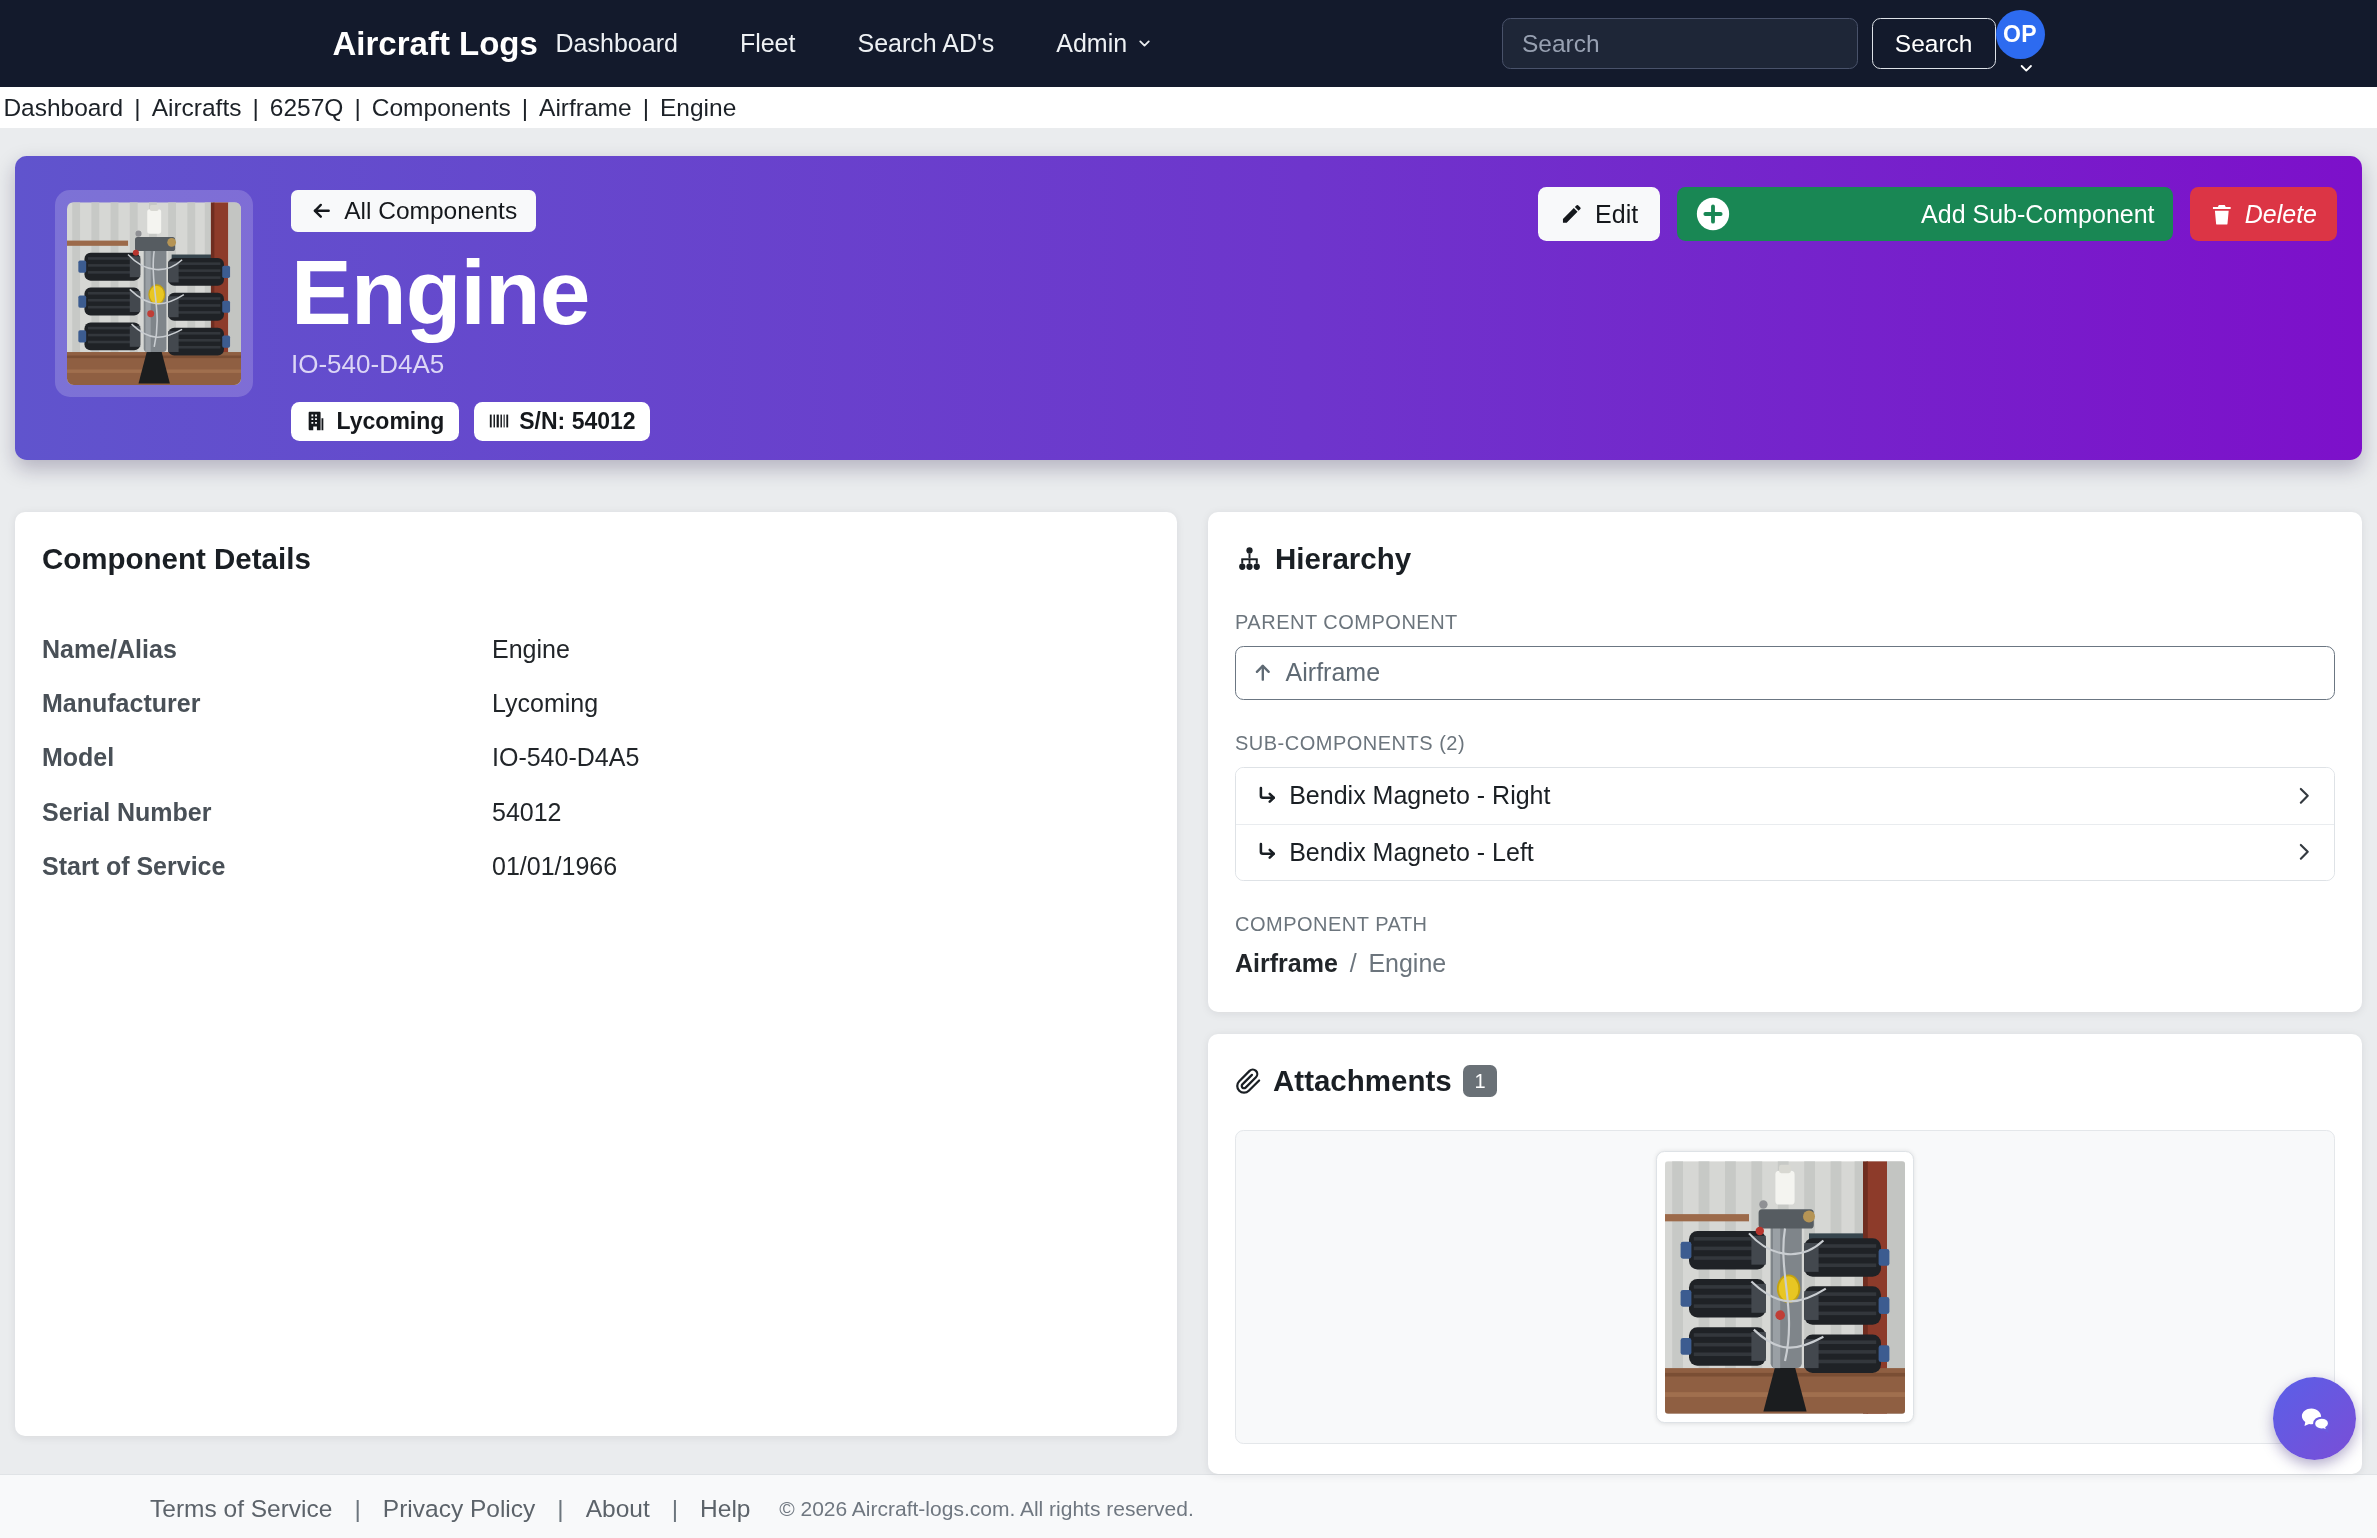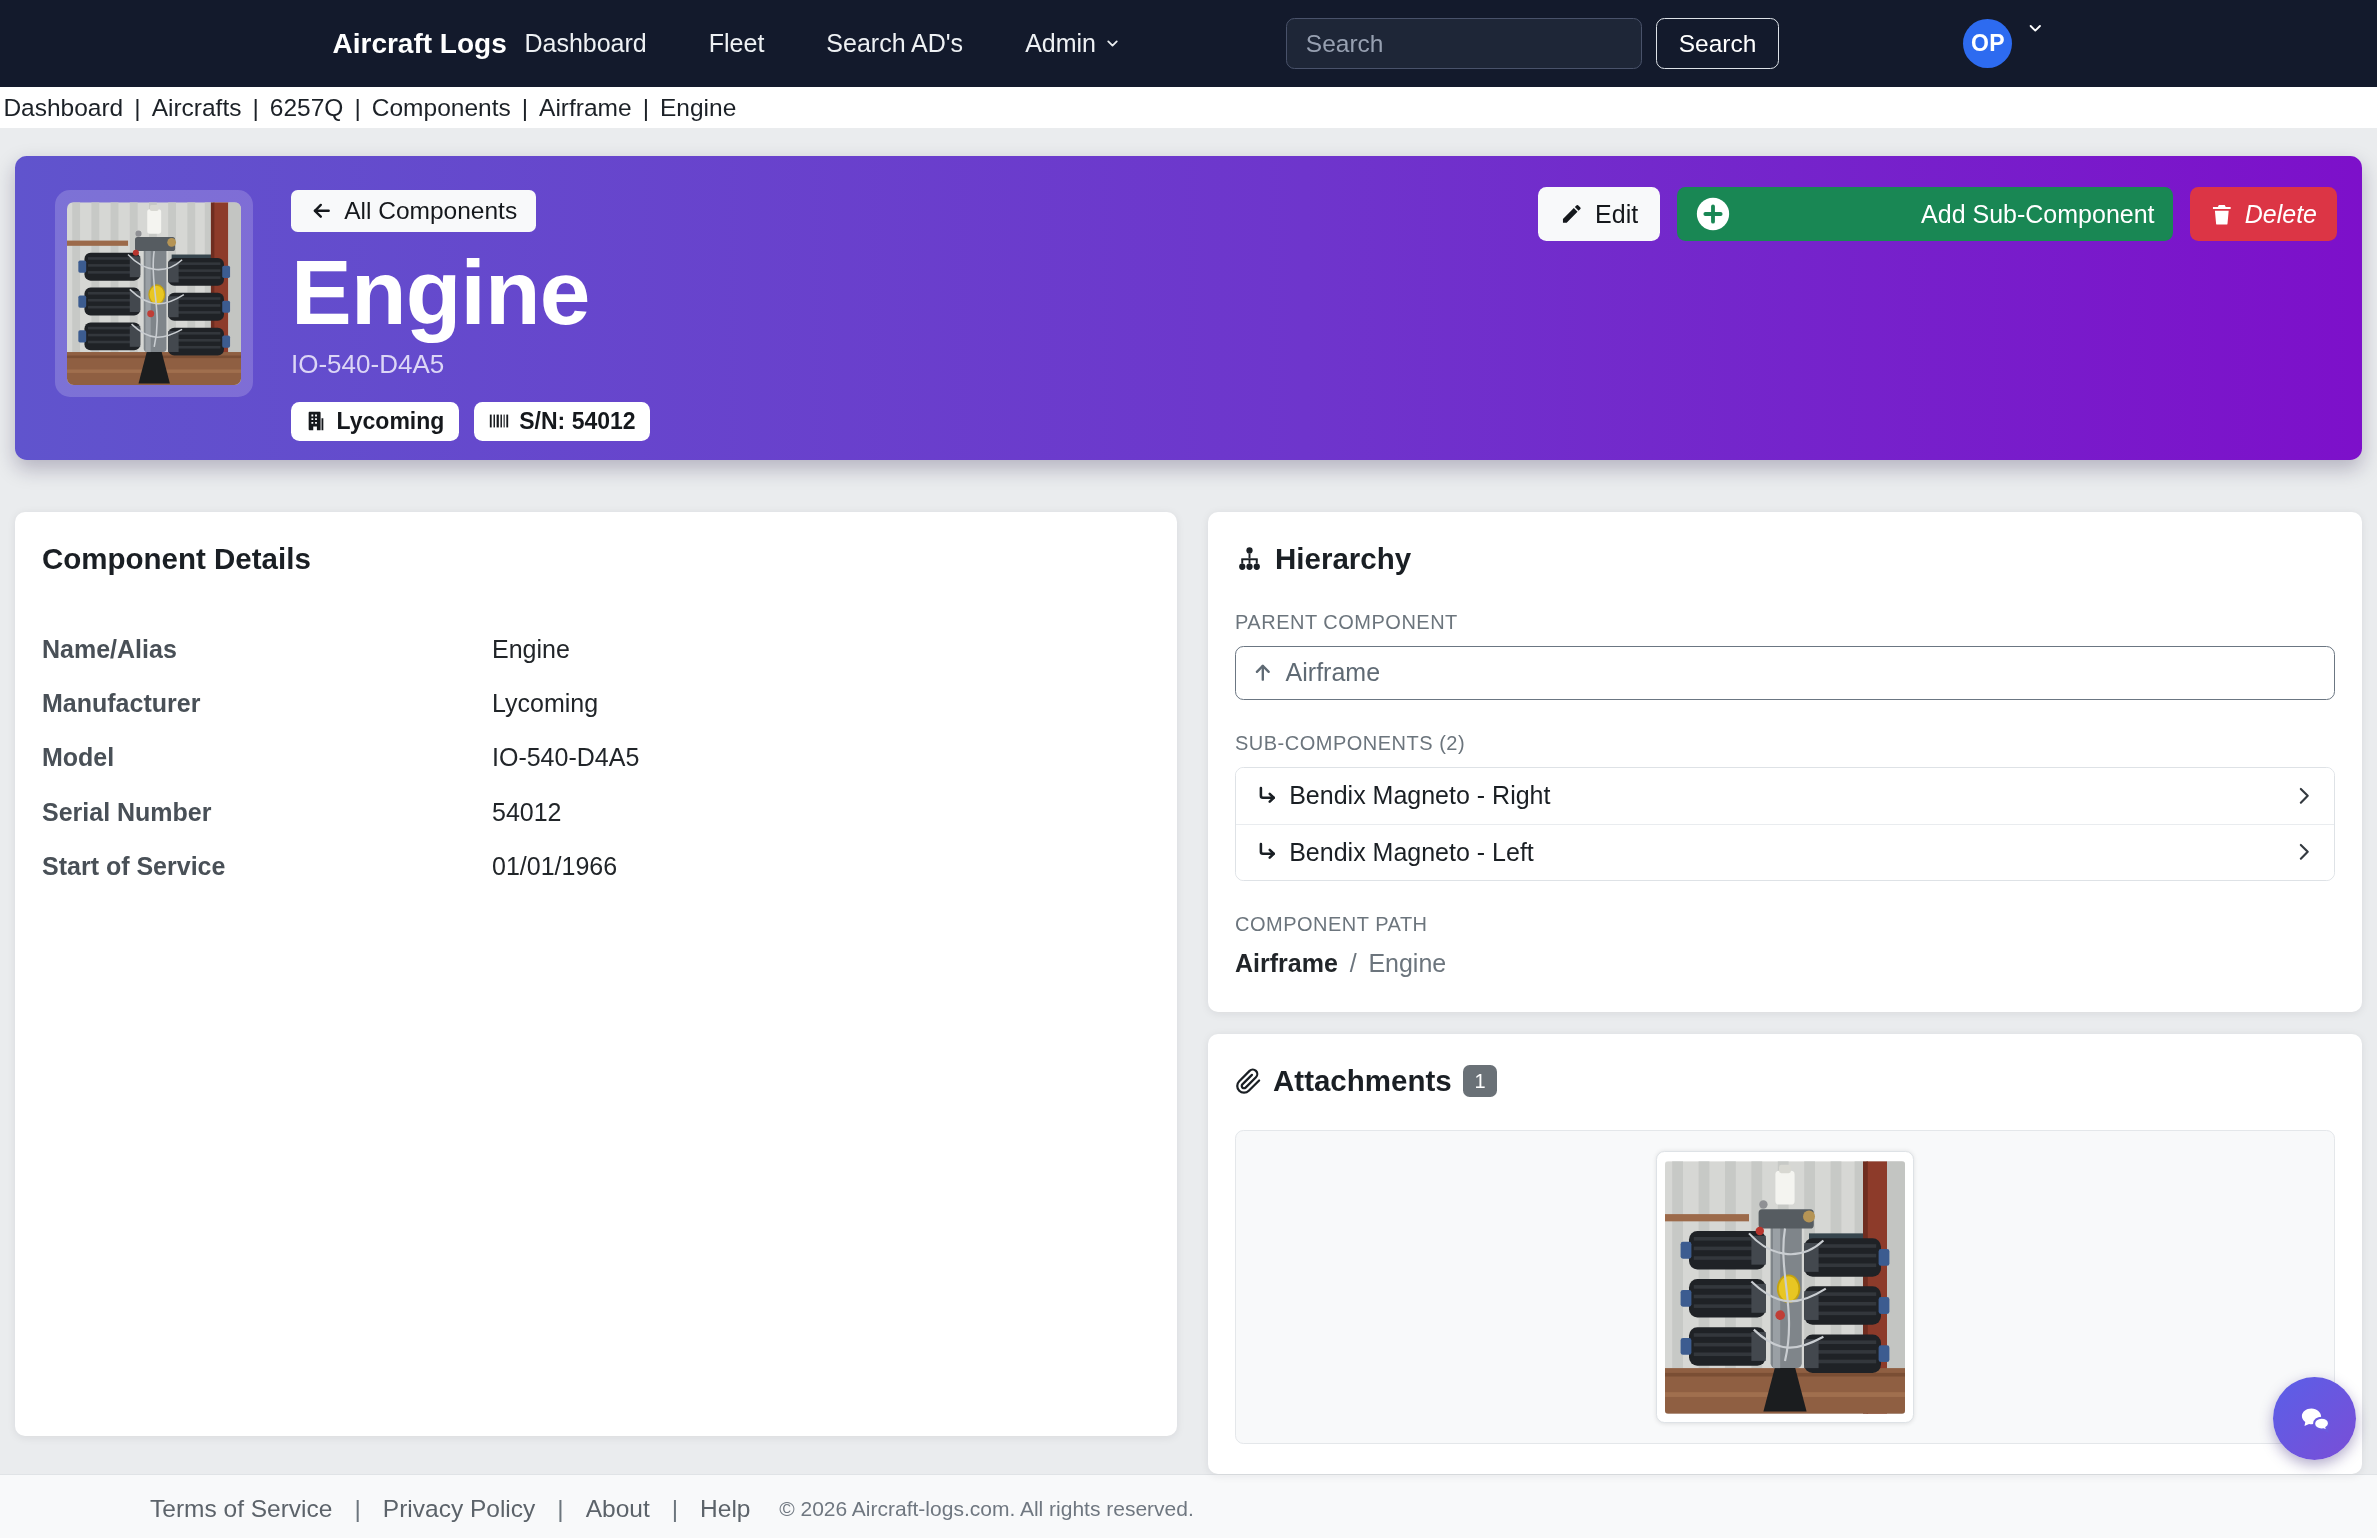--- a/index.html
+++ b/index.html
@@ -7,35 +7,35 @@
   .page {
     width:2377px; height:1538px; position:relative; overflow:hidden;
     display:flex; flex-direction:column;
     background:#eaecee;
     font-family:"Liberation Sans", sans-serif;
     -webkit-font-smoothing:antialiased;
   }
   
   .navbar { height:87px; background:#131a2c; flex:0 0 auto; display:flex; }
   .nav-inner { width:1712px; margin:0 auto; display:flex; align-items:center; }
-  .brand { color:#fff; font-size:28px; font-weight:700; white-space:nowrap; cursor:pointer; }
+  .brand { color:#fff; font-size:33px; font-weight:700; white-space:nowrap; cursor:pointer; }
   .nav-links { display:flex; align-items:center; list-style:none; }
   .nav-link { color:#eef1f4; font-size:25px; padding:0 31px; white-space:nowrap; cursor:pointer; display:inline-flex; align-items:center; gap:8.4px; }
   .nav-link.first { padding-left:17.7px; }
   .spacer { flex:1; }
   .search-input {
     width:356px; height:51px; background:#1e2637; border:1.7px solid #49526a; border-radius:8.4px;
     color:#fff; font-size:24.5px; padding:0 18.6px; outline:none; font-family:inherit;
   }
   .search-input::placeholder { color:#97a0b1; }
   .search-btn {
     margin-left:13.5px; height:51px; padding:0 22px; background:transparent; color:#fff;
     border:1.7px solid #dde2e8; border-radius:8.4px; font-size:24.5px; font-family:inherit; cursor:pointer;
   }
-  .avatar-group { display:flex; margin-left:184px; cursor:pointer; }
+  .avatar-group { display:flex; align-items:center; cursor:pointer;flex-direction:column; }
   .avatar { width:49px; height:49px; border-radius:50%; background:#2d6bf0; color:#fff;
     display:flex; align-items:center; justify-content:center; font-size:23px; font-weight:700; letter-spacing:0.4px; }
   .avatar-caret { margin-left:13.5px; display:flex; }
   
   .breadcrumb { height:41px; background:#fff; display:flex; align-items:center; gap:11px;
     font-size:24.5px; color:#1c2127; padding-left:3.4px; flex:0 0 auto; }
   .breadcrumb .crumb { cursor:pointer; }
   
   .content { flex:1 1 auto; padding:0 15px; position:relative; }
   .hero {

